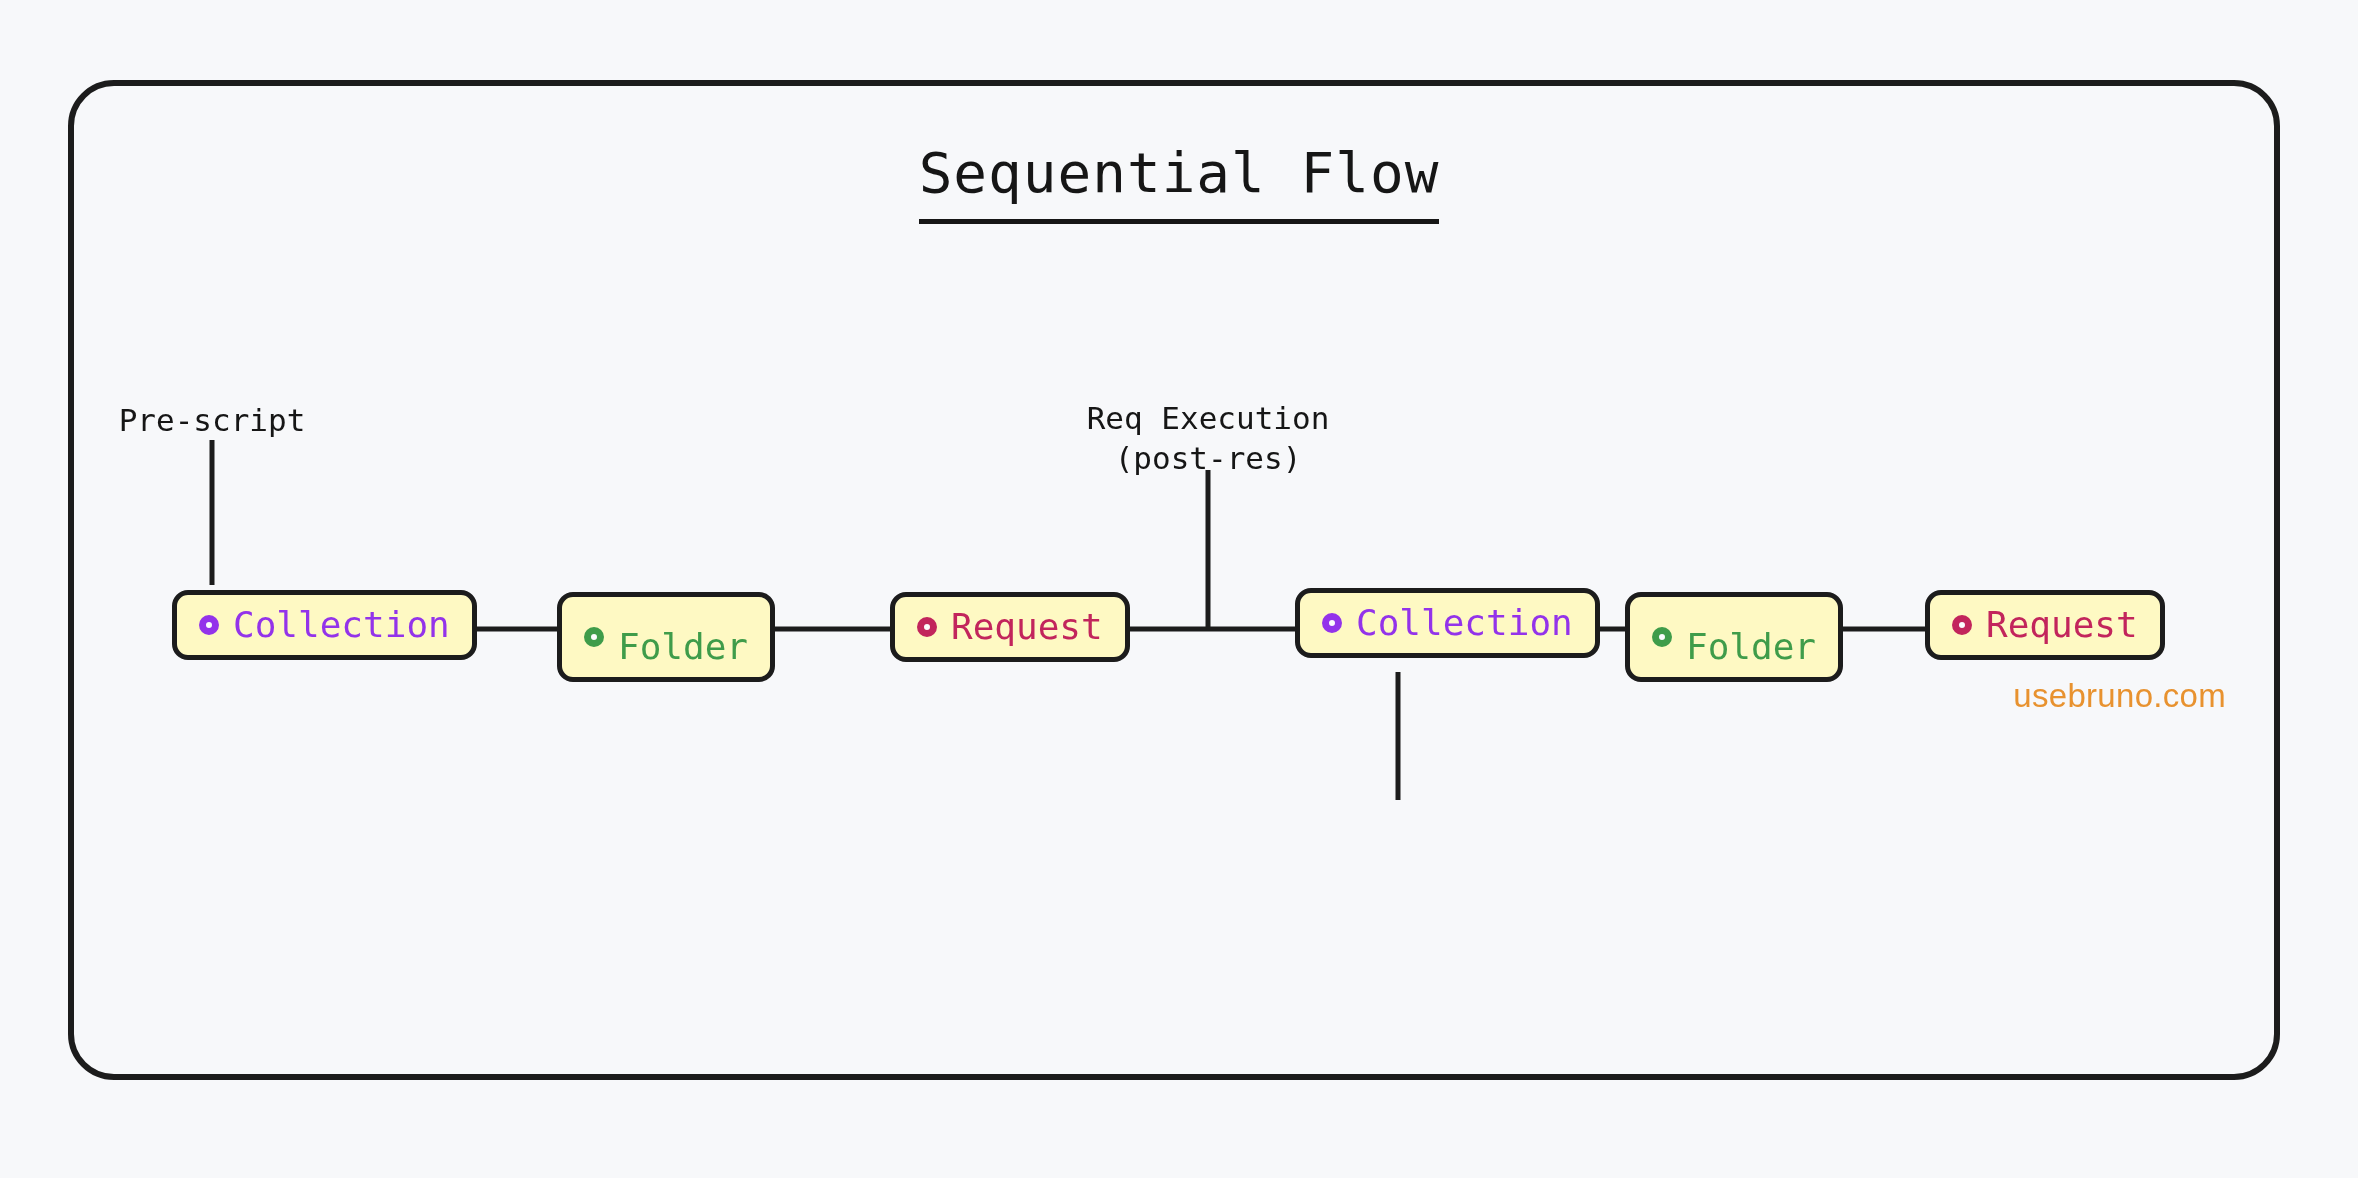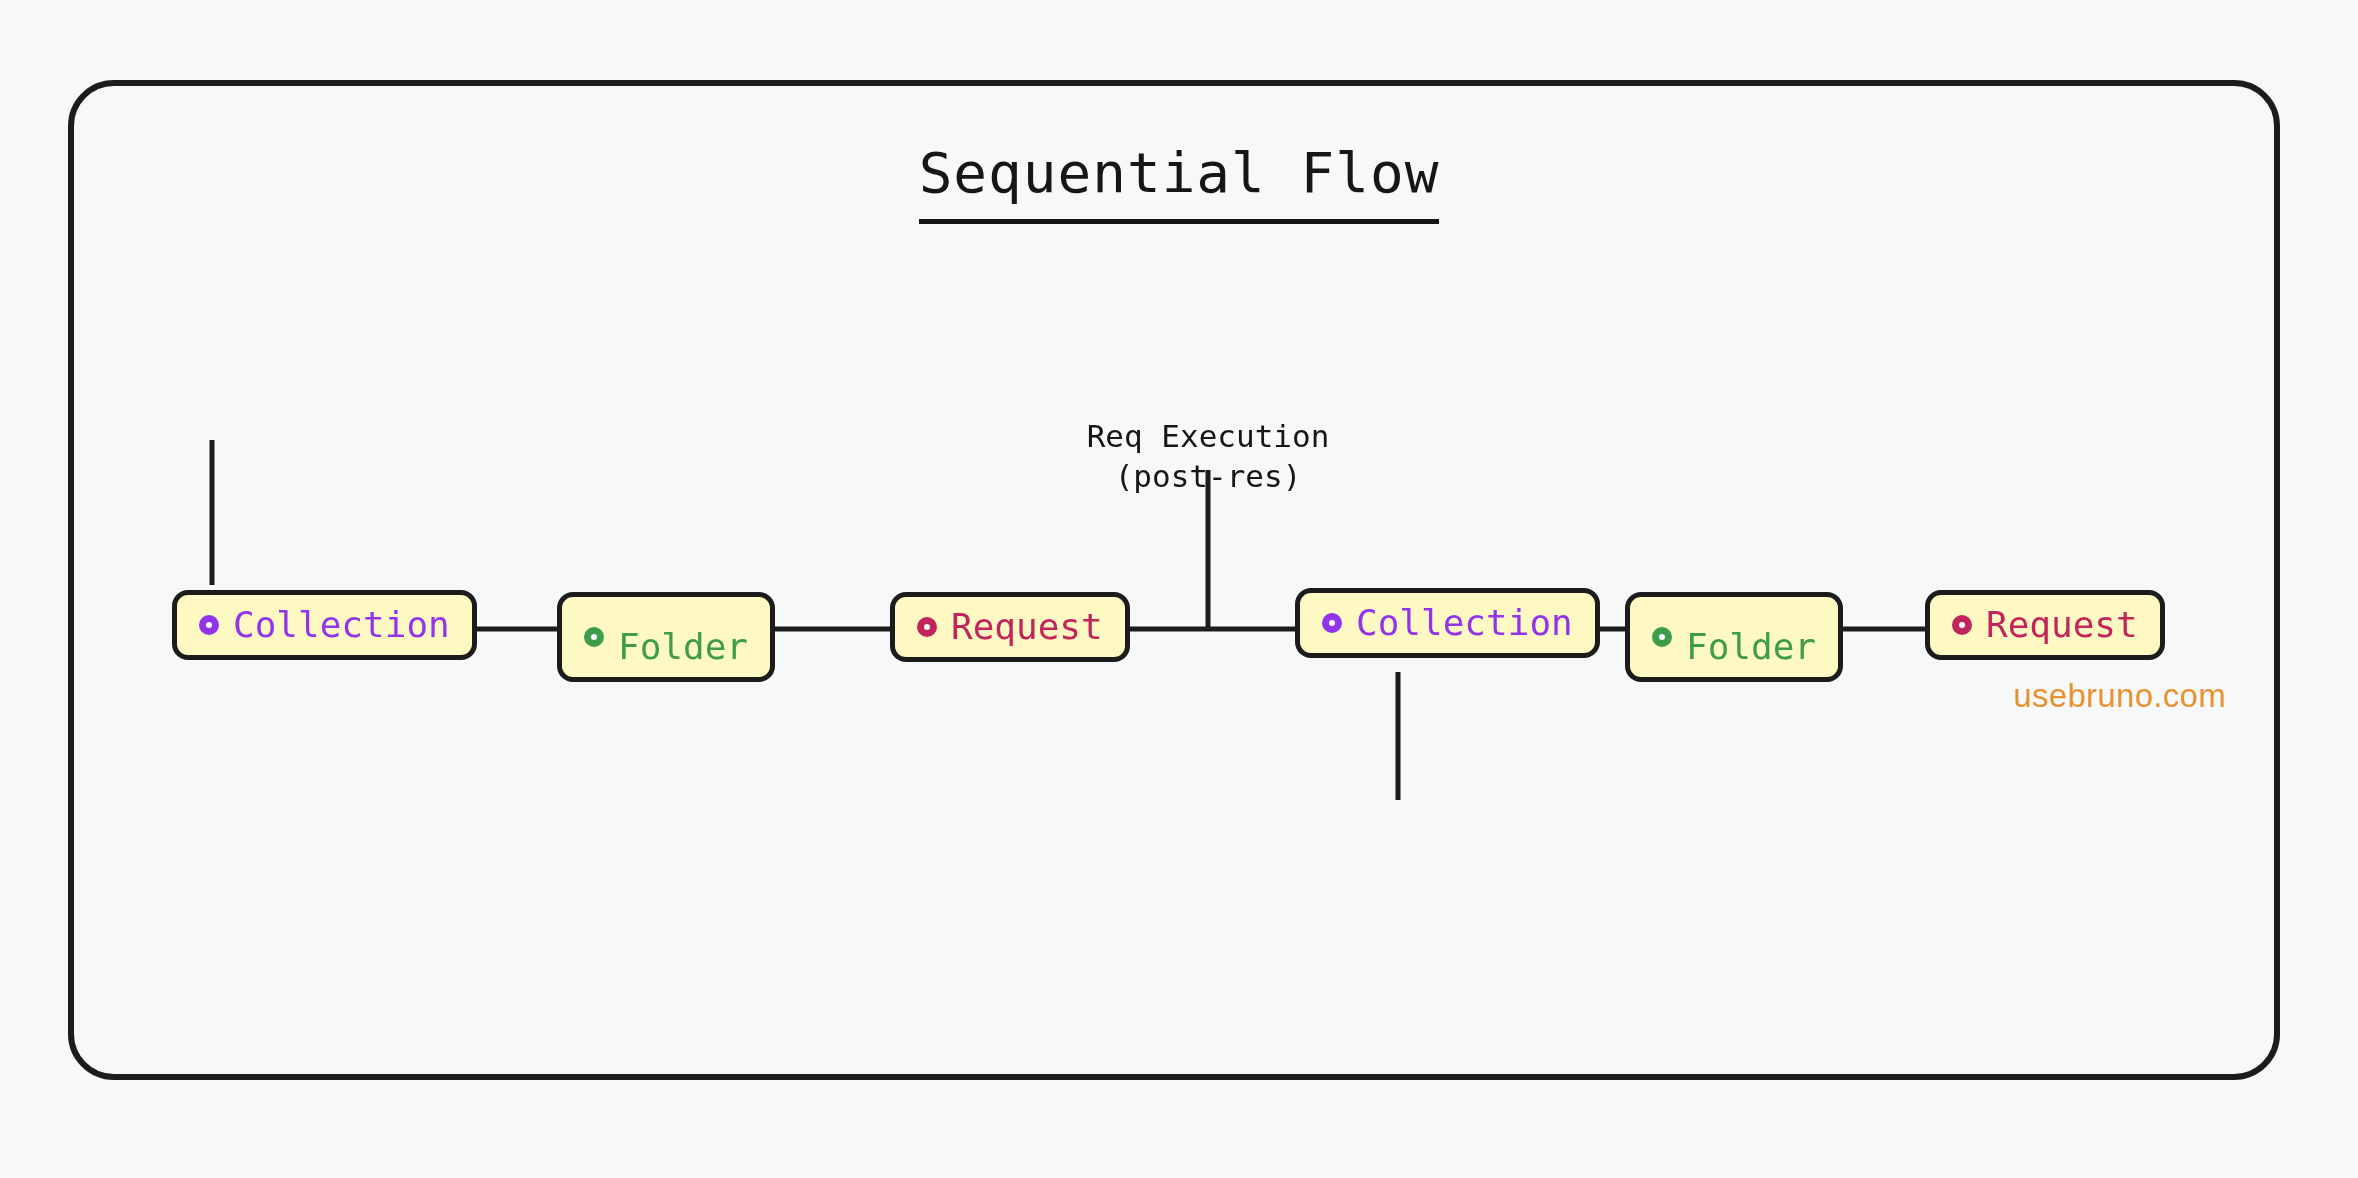--- a/index.html
+++ b/index.html
@@ -181,20 +181,21 @@
   <div class="node folder" style="left:1625px; top:592px;">
     <span class="dot"></span>
     <span class="label">Folder</span>
   </div>
 
   <div class="node request" style="left:1925px; top:590px;">
     <span class="dot"></span>
     <span class="label">Request</span>
   </div>
 
-
-  <div class="annot" style="left:1028px; top:416px; width:360px;">Req Execution
+  <div class="annot" style="left:62px; top:400px; width:300px;">Pre-script</div>
+
+  <div class="annot" style="left:1028px; top:398px; width:360px;">Req Execution
 (post-res)</div>
 
 
   <div class="watermark">usebruno.com</div>
 
 </div>
 
 </body></html>

